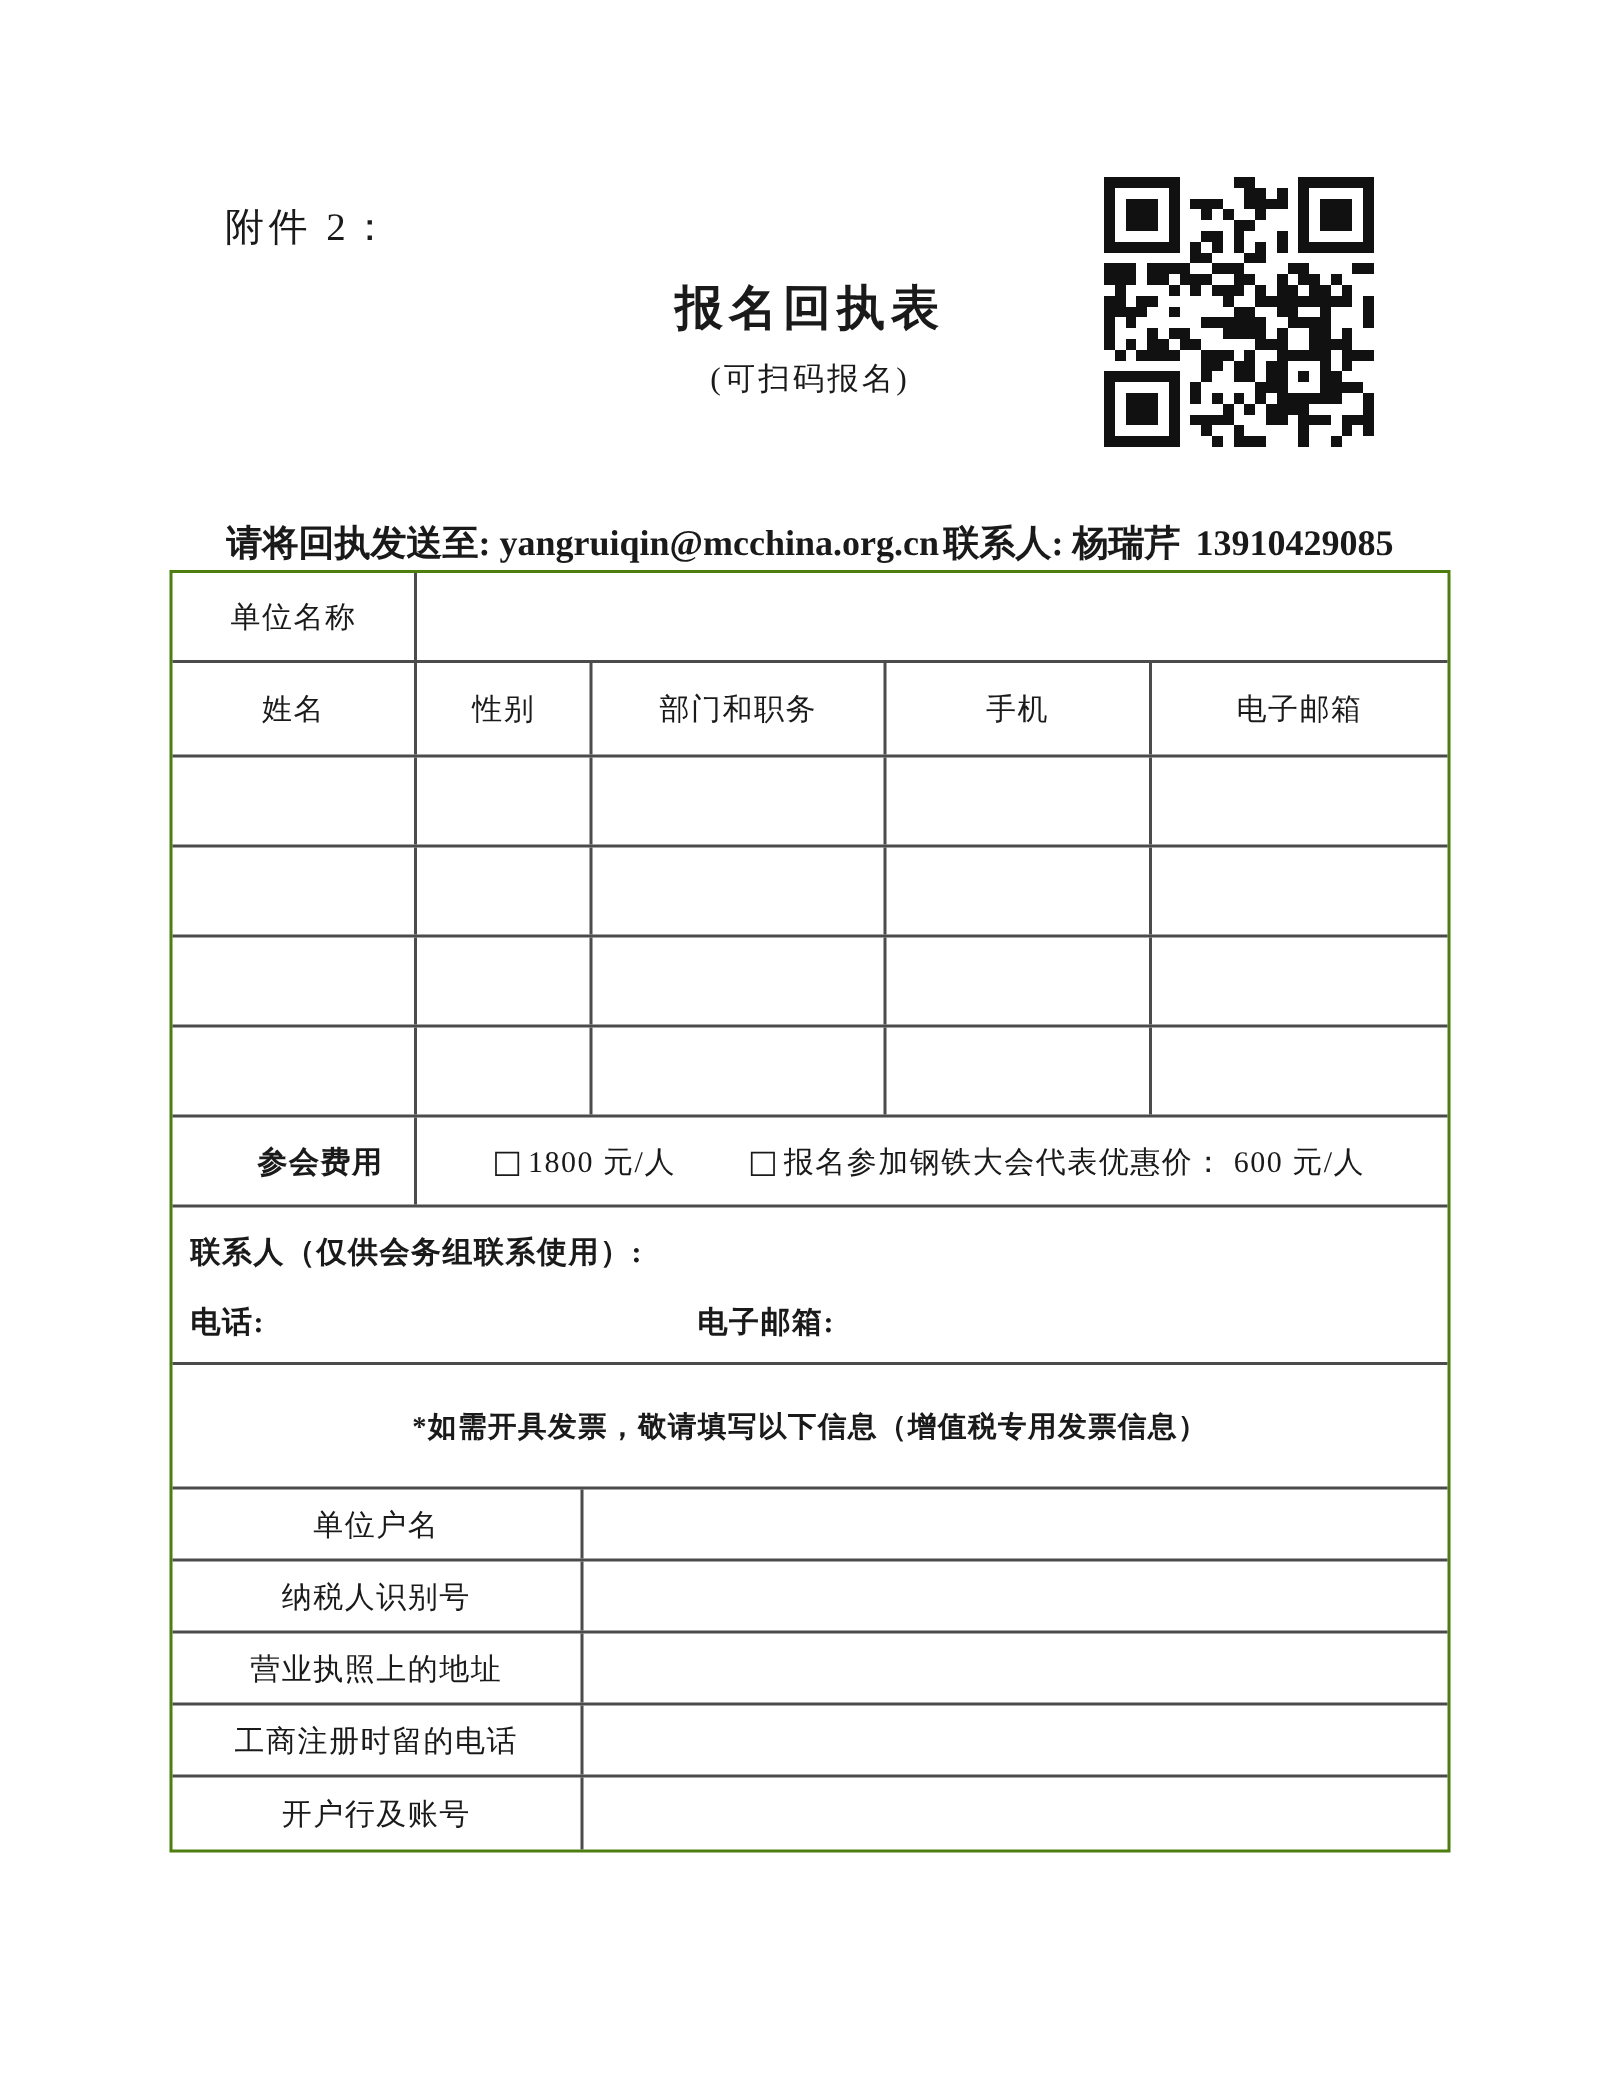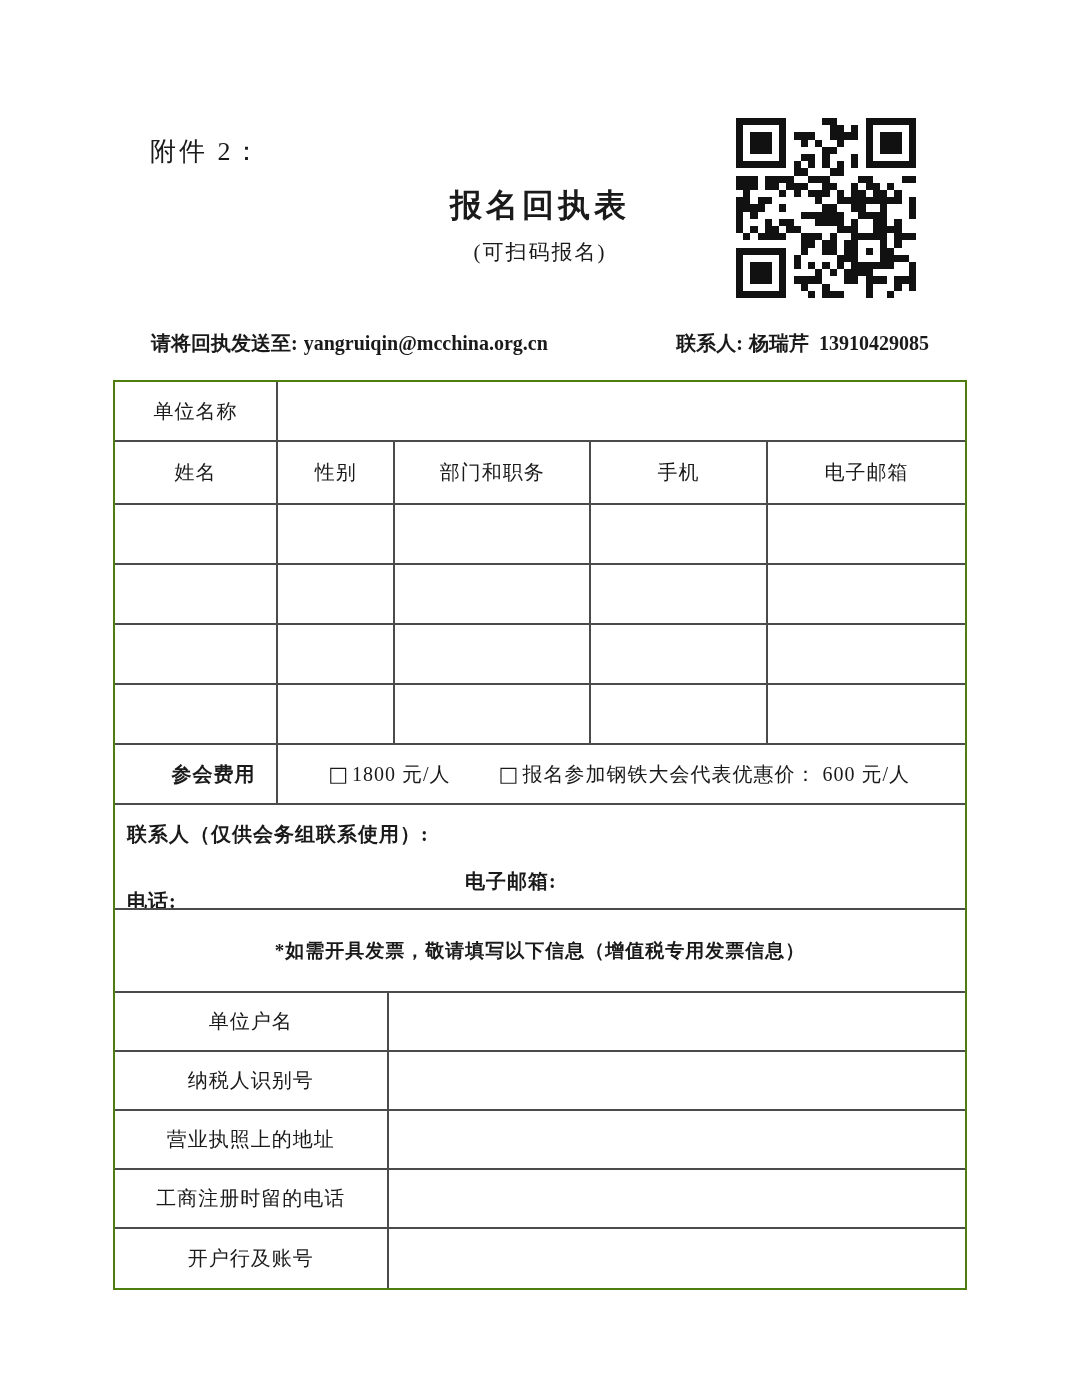--- a/index.html
+++ b/index.html
@@ -39,26 +39,26 @@
     letter-spacing: 2px;
   }
   .qr-box {
     position: absolute;
     left: 736px; top: 118px;
     width: 180px; height: 180px;
   }
   .qr-box svg { width: 100%; height: 100%; display: block; }
   .contact-line {
     position: absolute;
-    left: 113px; top: 330px;
+    left: 113px; top: 346px;
     width: 854px;
     display: flex;
     justify-content: space-between;
     padding: 0 38px;
-    font-size: 20px;
+    font-size: 24px;
     font-weight: bold;
     text-align: center;
   }
   .contact-line .gap-s { margin-left: 6px; }
   .contact-line .gap-m { margin-left: 10px; }
 
   .form-table {
     position: absolute;
     left: 113px; top: 380px;
     width: 854px;
@@ -79,21 +79,21 @@
   .tcell:last-child { border-right: none; }
   .c1 { width: 19.2%; flex-shrink: 0; }
   .c2 { width: 13.8%; flex-shrink: 0; }
   .c3 { width: 23%;   flex-shrink: 0; }
   .c4 { width: 20.8%; flex-shrink: 0; }
   .c5 { flex: 1; }
   .lw { width: 32.2%; flex-shrink: 0; }
   .vfill { flex: 1; }
   .h60 { height: 60px; }
   .h63 { height: 63px; }
-  .h61 { height: 59px; }
+  .h61 { height: 48px; }
   .h105 { height: 105px; }
   .h65 { height: 83px; }
   .bold { font-weight: bold; padding-left: 36px; }
 
   .fee-cell {
     justify-content: flex-start;
     padding-left: 50px;
     gap: 48px;
   }
   .fee-option { display: inline-flex; align-items: center; white-space: nowrap; }
@@ -101,21 +101,21 @@
 
   .contact-cell {
     flex-direction: column;
     align-items: flex-start;
     justify-content: flex-start;
     padding: 16px 0 0 12px;
     font-weight: bold;
   }
   .contact-cell .line1 { margin-bottom: 20px; }
   .contact-cell .line2 { display: flex; }
-  .contact-cell .phone-label { width: 338px; flex-shrink: 0; margin-top: 20px; }
+  .contact-cell .phone-label { width: 338px; flex-shrink: 0; }
 
   .note-cell { font-weight: bold; font-size: 19px; letter-spacing: 1px; }
 
   .wrap-rows { display: contents; }
 </style>
 </head>
 <body>
 
 <div class="page">
 

